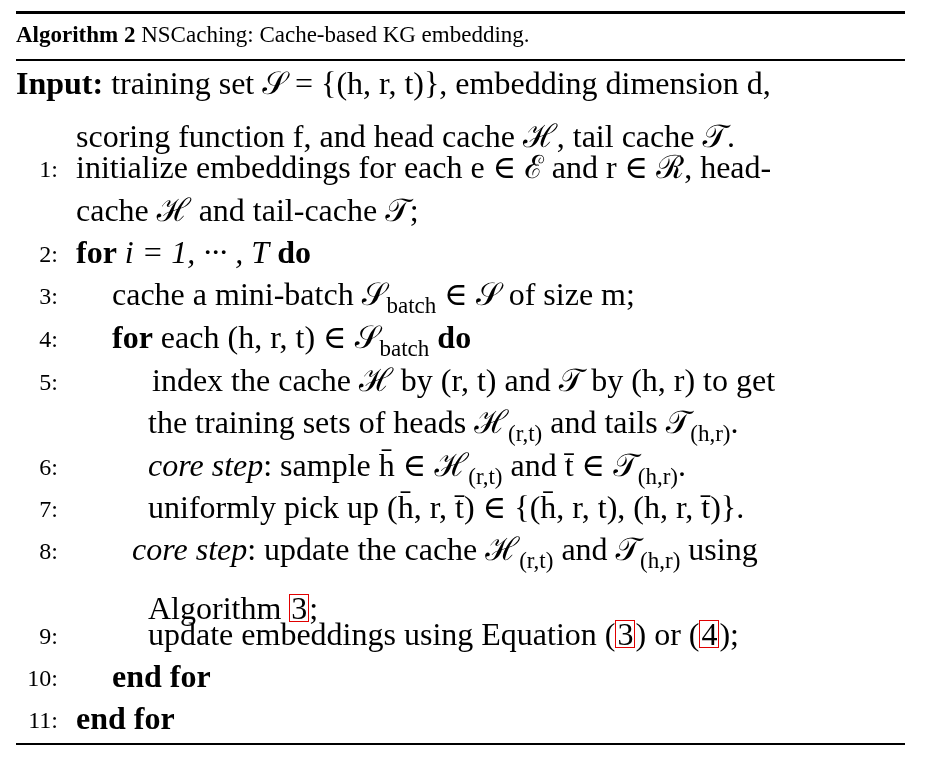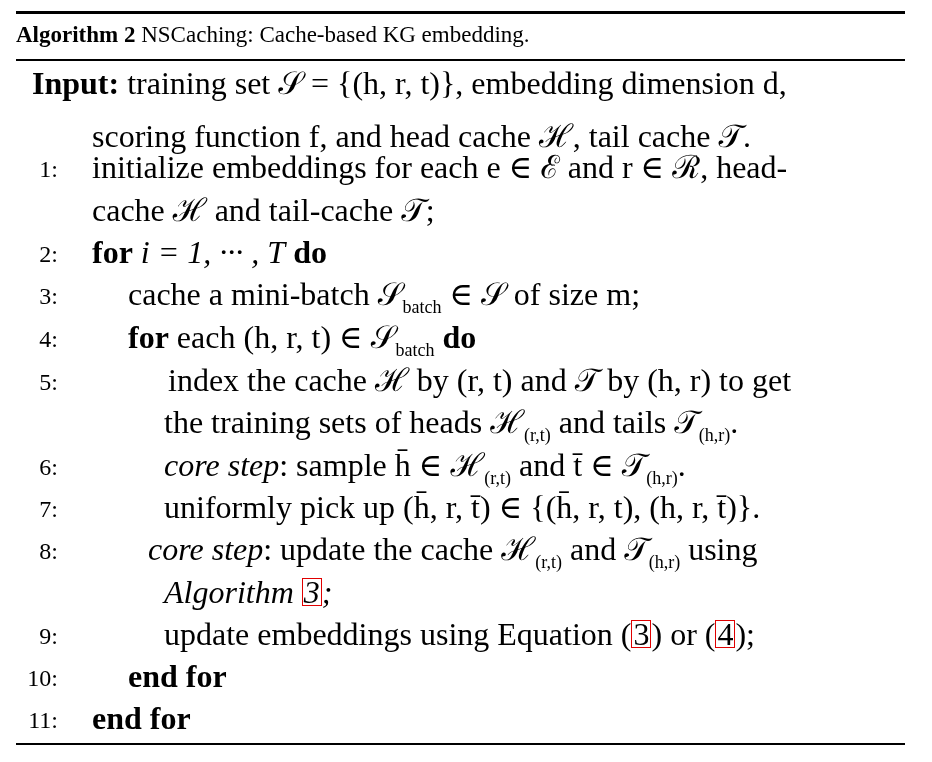--- a/index.html
+++ b/index.html
@@ -11,28 +11,28 @@
   .rule { position: absolute; left: 16px; width: 889px; background: #000; }
   .rule.top { top: 11px; height: 3px; }
   .rule.mid { top: 59px; height: 1.5px; }
   .rule.bot { top: 743px; height: 1.5px; }
   .caption {
     position: absolute; left: 16px; top: 15px; font-size: 23px; line-height: 40px;
     white-space: nowrap;
   }
   .caption b { font-weight: bold; }
   .line {
-    position: absolute; font-size: 32px; line-height: 40px; white-space: nowrap; margin-left: 16px;
+    position: absolute; font-size: 32px; line-height: 40px; white-space: nowrap;
   }
   .num {
     position: absolute; font-size: 24px; line-height: 40px; text-align: right; width: 58px; left: 0;
   }
   .kw { font-weight: bold; }
   .it { font-style: italic; }
-  sub { font-size: 18px; vertical-align: -8px; line-height: 0; font-family: Liberation Serif, serif; }
+  sub { font-size: 23px; vertical-align: -8px; line-height: 0; font-family: Liberation Serif, serif; }
   .ref { border: 1.5px solid #e00000; padding: 0 1px; line-height: 26px; display: inline-block; }
 </style>
 </head>
 <body>
 
 <div>
   <div class="rule top"></div>
   <div class="caption">
     <b>Algorithm 2</b>
     <span>NSCaching: Cache-based KG embedding.</span>
@@ -84,21 +84,21 @@
 
   <div class="num" style="top:489px;">7:</div>
   <div class="line" style="left:148px;top:487px;">uniformly pick up (h̄, r, t̄) ∈ {(h̄, r, t), (h, r, t̄)}.</div>
 
   <div class="num" style="top:531px;">8:</div>
   <div class="line" style="left:132px;top:529px;">
     <span class="it">core step</span><span>: update the cache ℋ</span><sub>(r,t)</sub>
     <span>and 𝒯</span><sub>(h,r)</sub>
     <span>using</span>
   </div>
-  <div class="line" style="left:148px;top:572px;font-style:italic;">
+  <div class="line" style="left:148px;top:588px;">
     <span>Algorithm</span>
     <span class="ref">3</span><span>;</span>
   </div>
 
   <div class="num" style="top:616px;">9:</div>
   <div class="line" style="left:148px;top:614px;">
     <span>update embeddings using Equation (</span><span class="ref">3</span><span>) or (</span><span class="ref">4</span><span>);</span>
   </div>
 
   <div class="num" style="top:658px;">10:</div>

